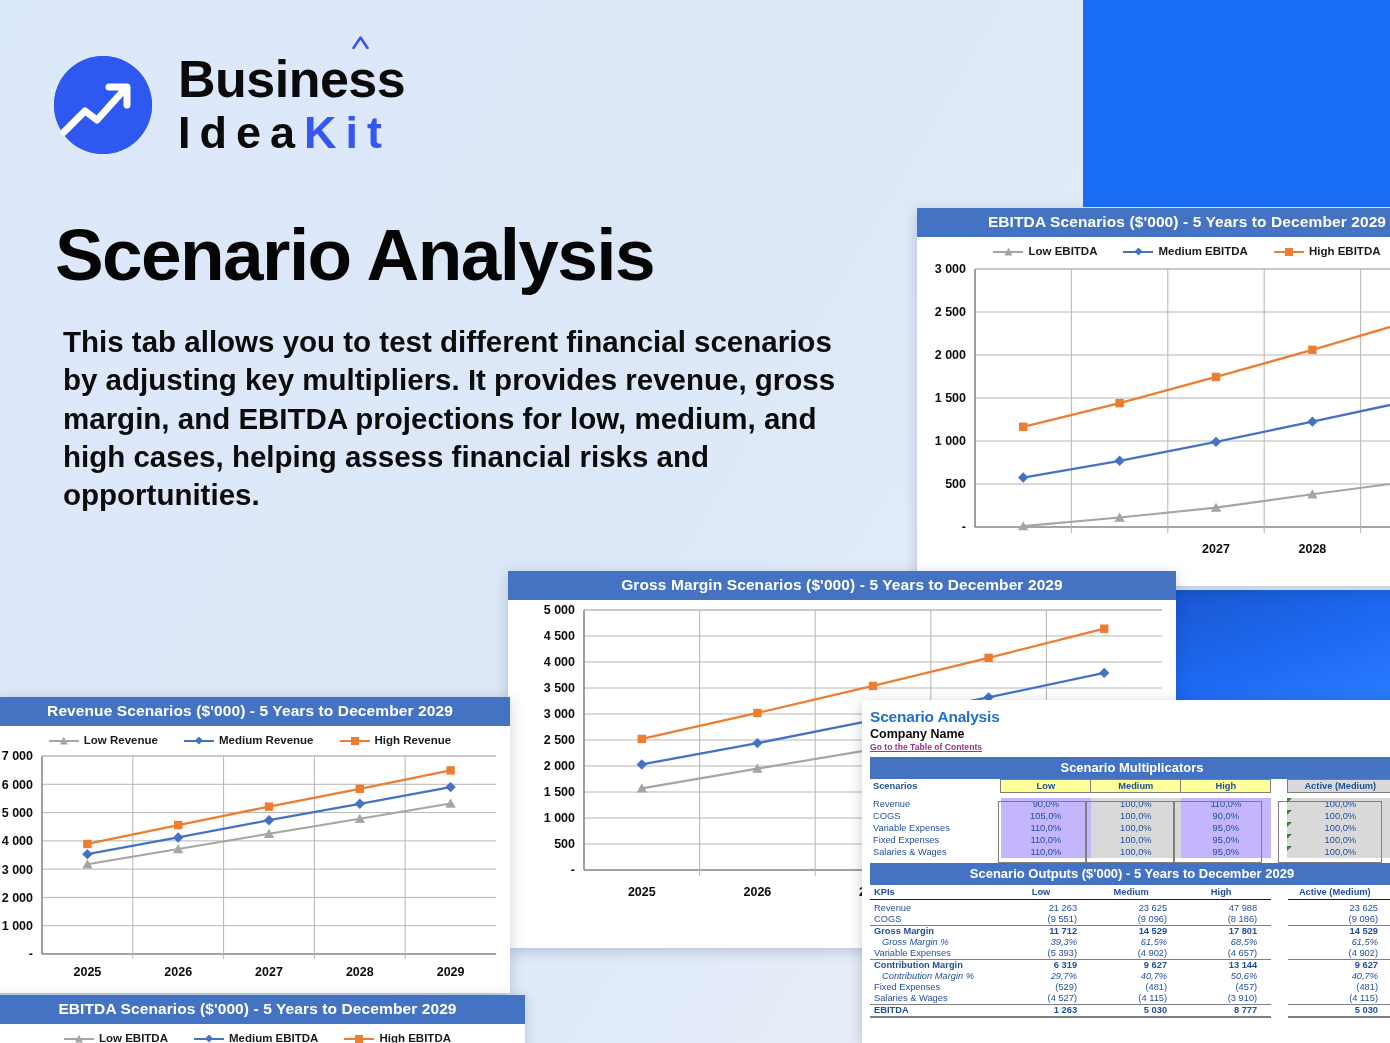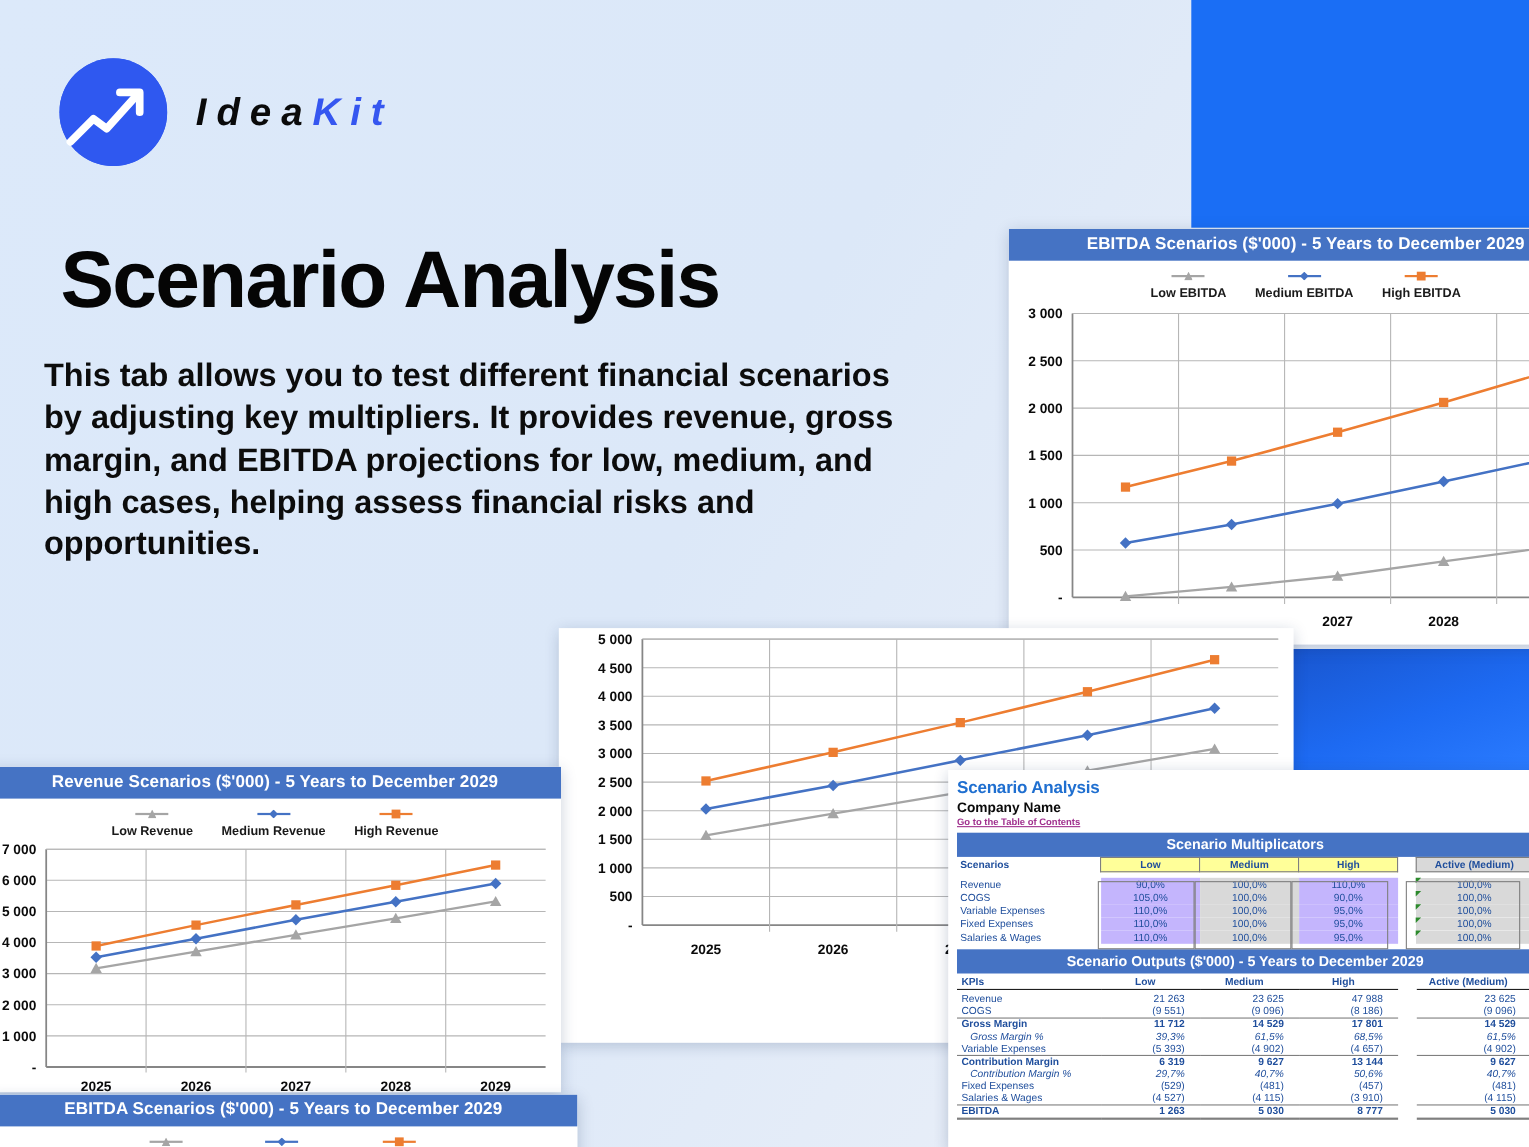--- a/index.html
+++ b/index.html
@@ -29,53 +29,53 @@
   #brand-mark svg { position: absolute; left: 0; top: 0; }
   #brand-words { margin-left: 26px; }
   #brand-line1 {
     font-size: 52px; font-weight: 700; color: #0a0a0a; letter-spacing: -0.5px;
     line-height: 1.02; position: relative;
   }
   #brand-caret {
     position: absolute; left: 174px; top: -17px; width: 17px; height: 13px;
   }
   #brand-line2 {
-    font-size: 35px; font-weight: 700; letter-spacing: 9px; color: #0a0a0a;
-    line-height: 1.1; margin-top: 2px; font-style: italic;
+    font-size: 45px; font-weight: 700; letter-spacing: 9px; color: #0a0a0a;
+    line-height: 1.1; margin-top: 2px;
   }
   #brand-line2 .kit { color: #3556f0; }
 
   
   #page-title {
     position: absolute; left: 55px; top: 213px;
     font-size: 73px; font-weight: 700; color: #050505; letter-spacing: -1.6px;
     white-space: nowrap;
   }
   #page-desc {
-    position: absolute; left: 40px; top: 323px; width: 800px;
+    position: absolute; left: 63px; top: 323px; width: 800px;
     font-size: 29.5px; font-weight: 700; color: #0c0c0c; line-height: 1.30;
   }
 
   
   .chart-card {
     position: absolute; background: #ffffff;
     box-shadow: 0 3px 13px rgba(20,45,90,0.22);
     overflow: hidden;
   }
   .chart-title {
     background: #4573c4; color: #ffffff; text-align: center;
     font-weight: 700; font-size: 15.5px; padding: 5px 0 6px;
     letter-spacing: 0.1px; white-space: nowrap;
   }
   .chart-legend {
     display: flex; justify-content: center; align-items: center; gap: 26px;
     padding: 8px 0 2px; font-size: 11.5px; font-weight: 700; color: #1a1a1a;
     white-space: nowrap;
   }
-  .legend-item { display: flex; align-items: center; gap: 5px; flex-direction: column; }
+  .legend-item { display: flex; align-items: center; gap: 5px; }
   .legend-swatch { position: relative; width: 30px; height: 11px; flex: none; }
   .legend-swatch i { position: absolute; left: 0; top: 5px; width: 30px; height: 2px; display: block; }
   .legend-swatch b { position: absolute; left: 11px; top: 2px; width: 8px; height: 8px; display: block; }
   .lg-low i { background: #a5a5a5; }
   .lg-low b { background: #a5a5a5; clip-path: polygon(50% 0,100% 100%,0 100%); }
   .lg-med i { background: #4472c4; }
   .lg-med b { background: #4472c4; clip-path: polygon(50% 0,100% 50%,50% 100%,0 50%); }
   .lg-high i { background: #ed7d31; }
   .lg-high b { background: #ed7d31; }
 
@@ -164,20 +164,26 @@
 
 <div id="brand">
   <div id="brand-mark">
     <svg width="98" height="98" viewBox="0 0 98 98">
       <circle cx="49" cy="49" r="49" fill="#2f58f0"></circle>
       <path d="M10 76 L31 55 L43 64 L70 34" stroke="#ffffff" stroke-width="7" fill="none" stroke-linecap="round" stroke-linejoin="round"></path>
       <path d="M55 31 L73 31 L73 49" stroke="#ffffff" stroke-width="7" fill="none" stroke-linecap="round" stroke-linejoin="round"></path>
     </svg>
   </div>
   <div id="brand-words">
+    <div id="brand-line1">
+      <span>Business</span>
+      <svg id="brand-caret" viewBox="0 0 17 13">
+        <path d="M1.5 12 L8.5 1.5 L15.5 12" stroke="#3556f0" stroke-width="2.6" fill="none" stroke-linecap="round" stroke-linejoin="round"></path>
+      </svg>
+    </div>
     <div id="brand-line2">
       <span>Idea</span><span class="kit">Kit</span>
     </div>
   </div>
 </div>
 
 <div id="page-title">Scenario Analysis</div>
 <div id="page-desc">This tab allows you to test different financial scenarios by adjusting key multipliers. It provides revenue, gross margin, and EBITDA projections for low, medium, and high cases, helping assess financial risks and opportunities.</div>
 
 <div class="chart-card" id="card-ebitda-top">
@@ -246,20 +252,21 @@
         <rect x="102" y="163.61" width="8.4" height="8.4" fill="#ed7d31"></rect>
         <rect x="198.40000000000003" y="139.96000000000004" width="8.4" height="8.4" fill="#ed7d31"></rect>
         <rect x="294.8" y="113.73" width="8.4" height="8.4" fill="#ed7d31"></rect>
         <rect x="391.20000000000005" y="86.64" width="8.4" height="8.4" fill="#ed7d31"></rect>
         <rect x="487.6" y="58.260000000000005" width="8.4" height="8.4" fill="#ed7d31"></rect>
       </svg>
   </div>
 </div>
 
 <div class="chart-card" id="card-gross">
+  <div class="chart-title">Gross Margin Scenarios ($'000) - 5 Years to December 2029</div>
   <div class="plot-wrap">
     <svg id="svg-gross" width="668" height="320" viewBox="0 0 668 320">
         <text x="67" y="274.4" class="ytick">-</text>
         <line x1="76" y1="244" x2="654" y2="244" class="gridline"></line>
         <text x="67" y="248.4" class="ytick">500</text>
         <line x1="76" y1="218" x2="654" y2="218" class="gridline"></line>
         <text x="67" y="222.4" class="ytick">1 000</text>
         <line x1="76" y1="192" x2="654" y2="192" class="gridline"></line>
         <text x="67" y="196.4" class="ytick">1 500</text>
         <line x1="76" y1="166" x2="654" y2="166" class="gridline"></line>

